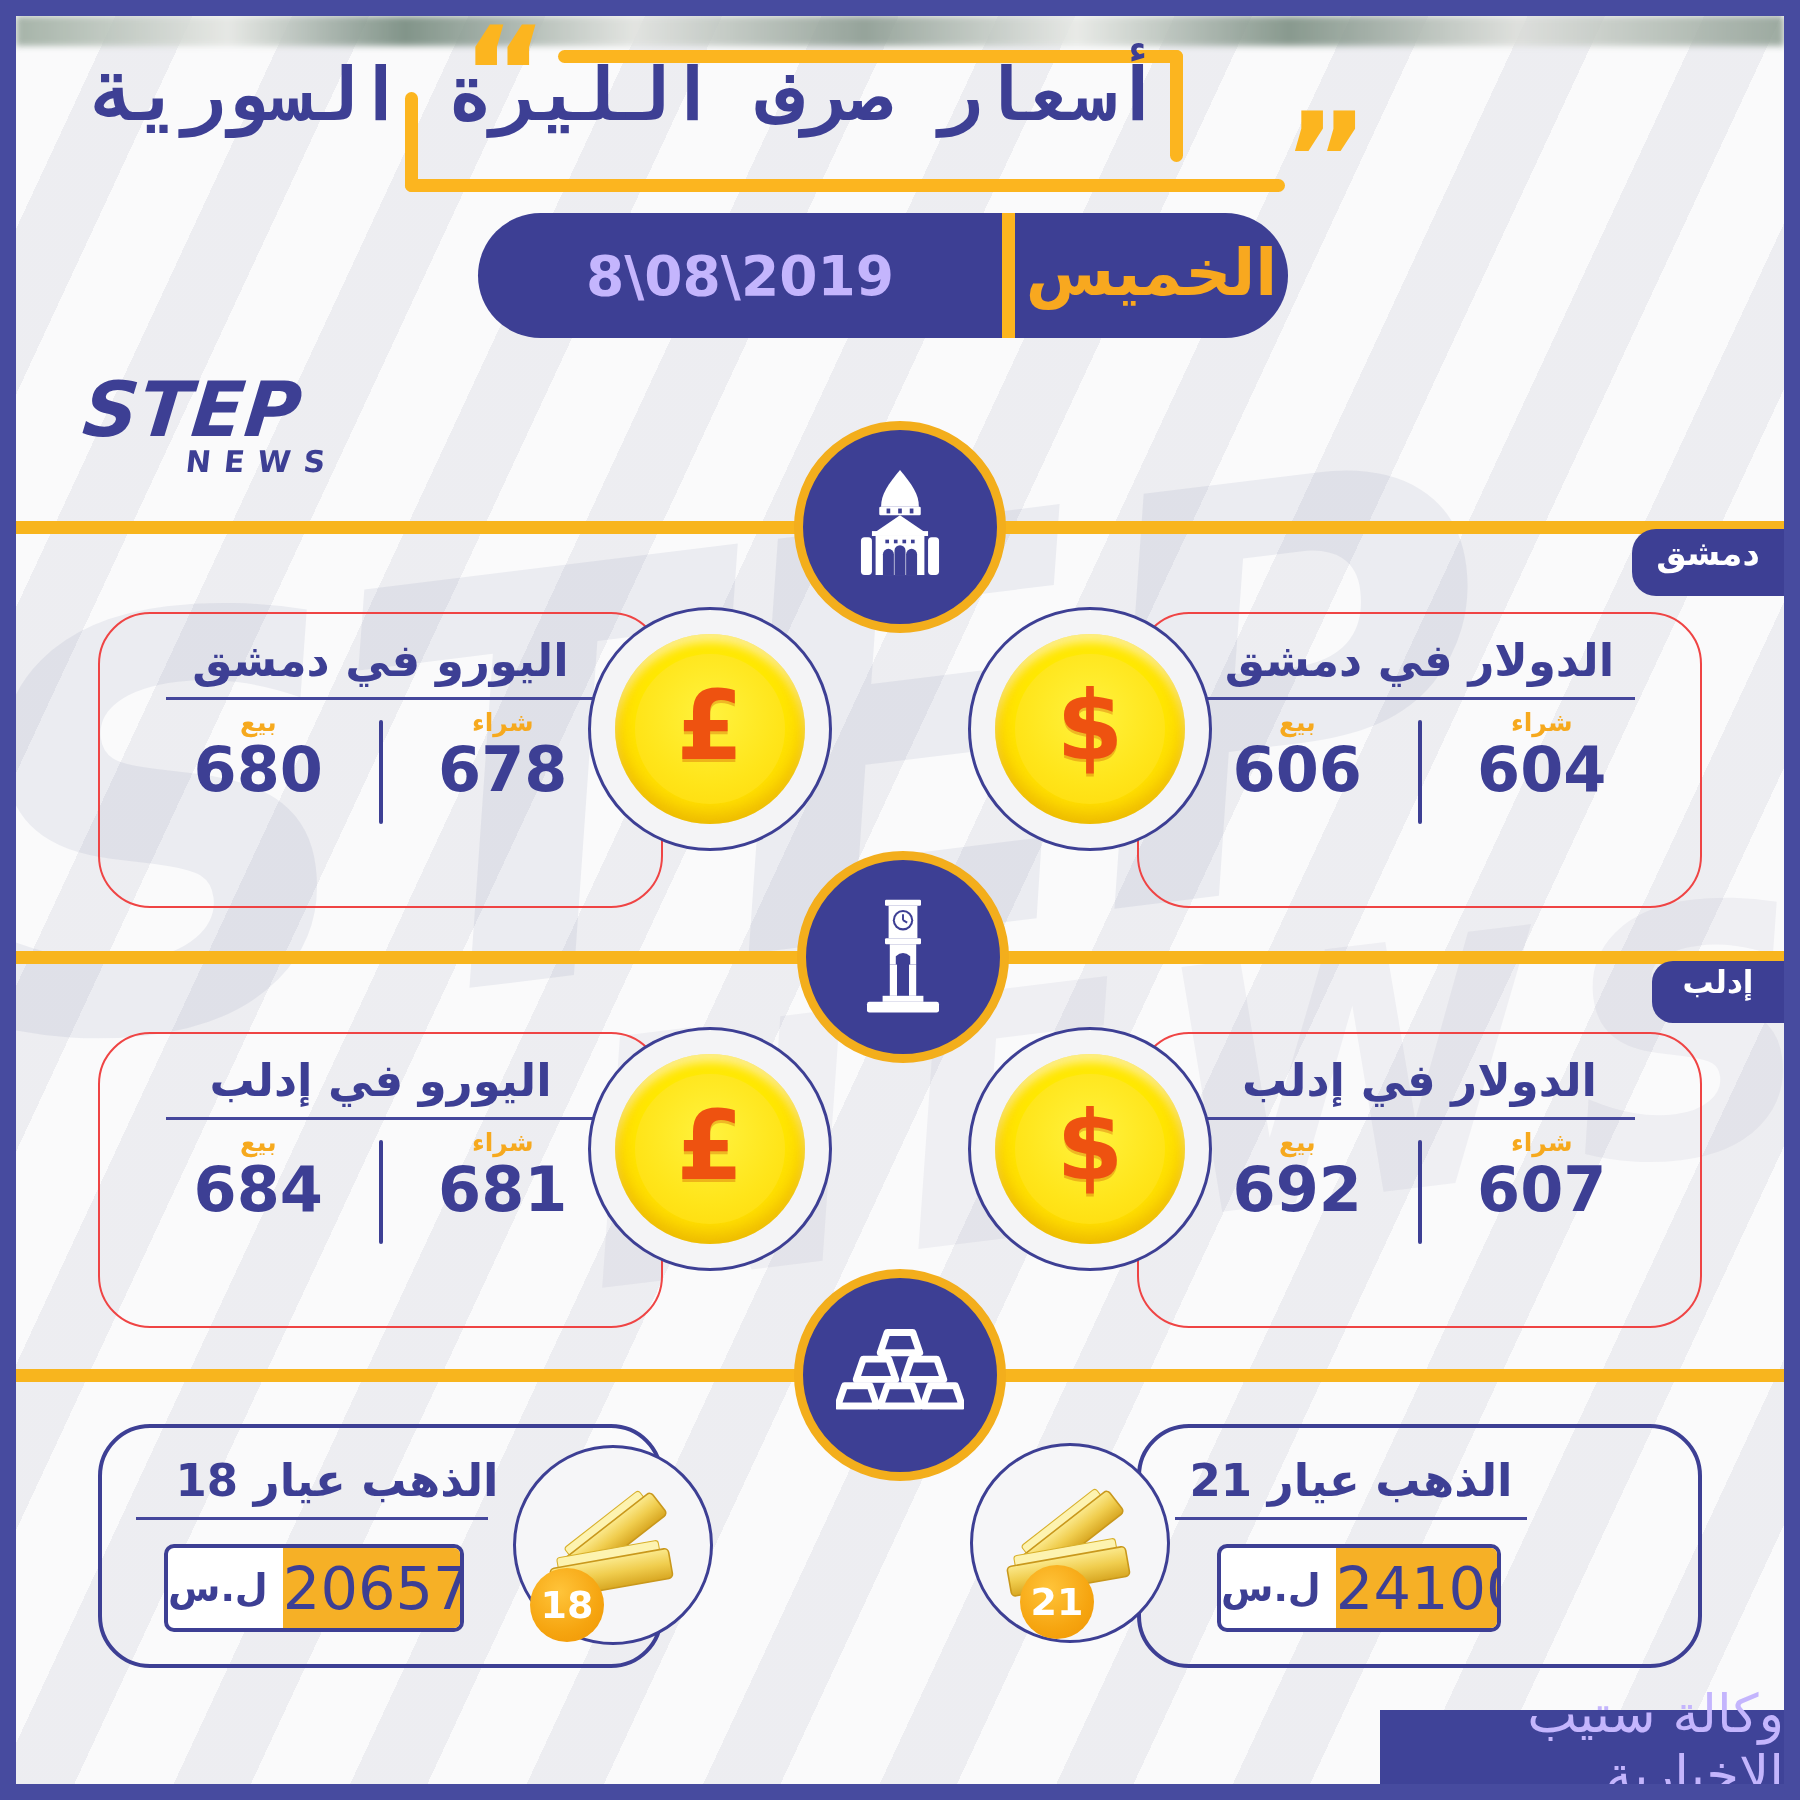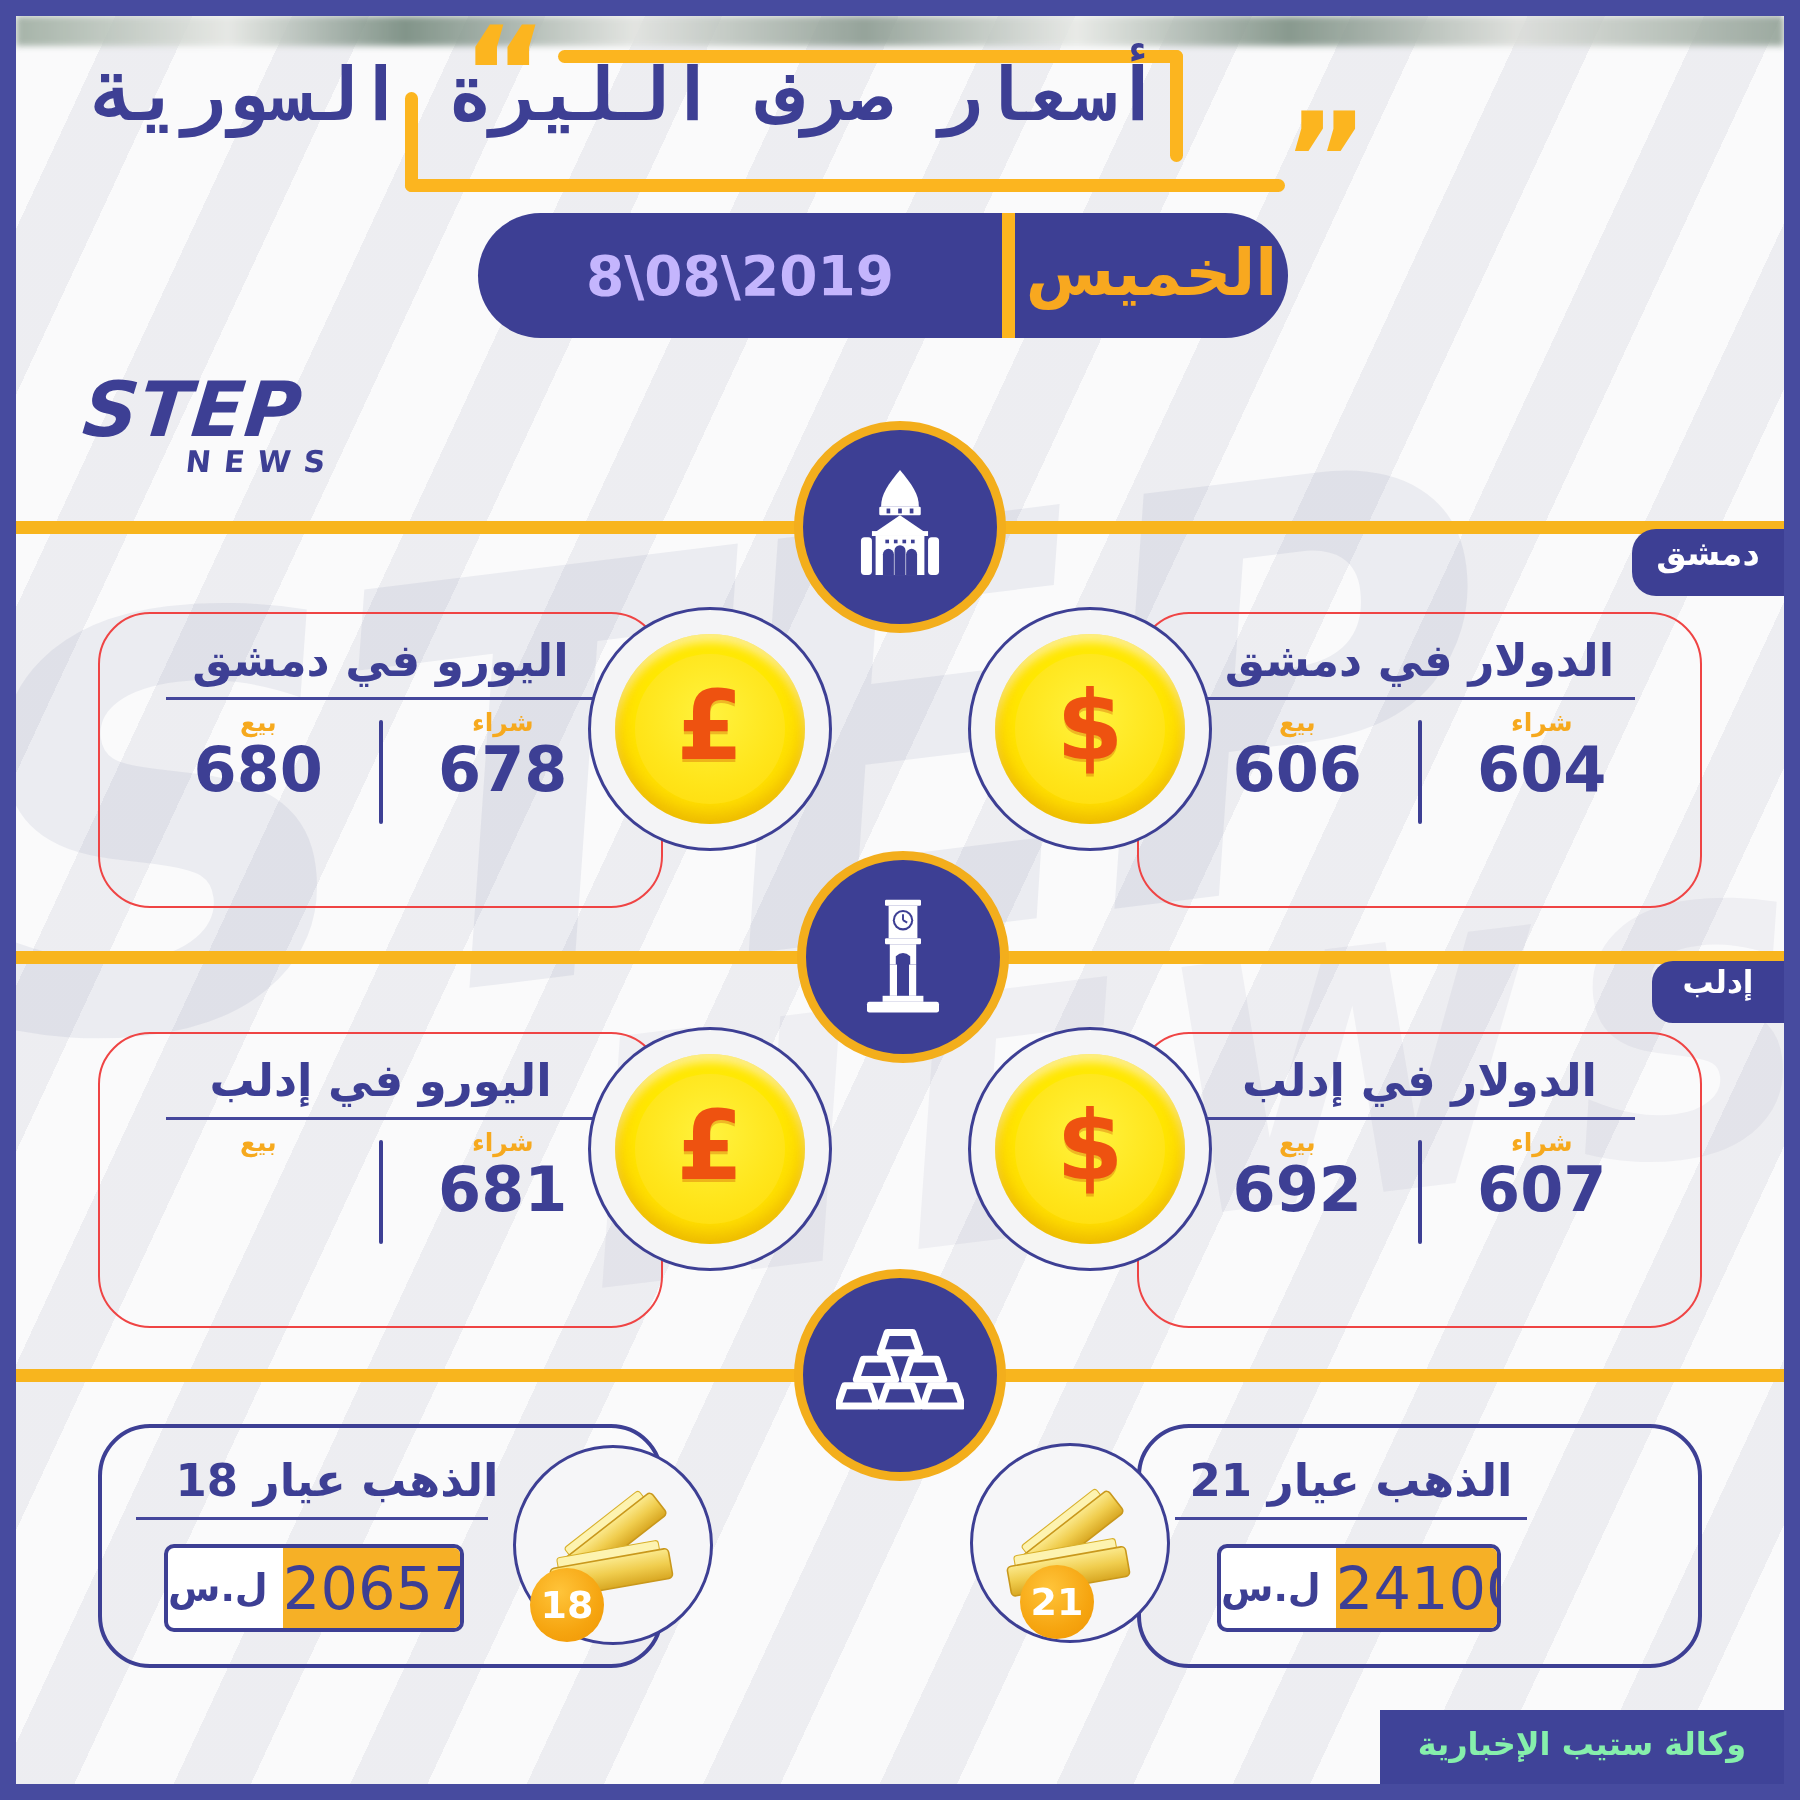--- a/index.html
+++ b/index.html
@@ -67,22 +67,22 @@
          display:flex;overflow:hidden;box-sizing:border-box;z-index:3;gap:15px;}
   .g-unit{display:flex;align-items:center;justify-content:center;color:#3d3f94;font-weight:bold;
           font-size:38px;direction:rtl;}
   .g-price{flex:1;background:#f6b026;display:flex;align-items:center;justify-content:center;
            color:#3d3f94;font-weight:normal;font-size:59px;}
   .gcircle{position:absolute;width:200px;height:200px;border-radius:50%;background:#f6f6f8;
            border:3px solid #3d3f94;box-sizing:border-box;display:flex;align-items:center;justify-content:center;z-index:4;}
   .kbadge{position:absolute;width:74px;height:74px;border-radius:50%;color:#fff;font-weight:bold;font-size:38px;
           background:radial-gradient(circle at 40% 32%, #ffc43a 0%, #f6a510 60%, #ef9403 100%);
           display:flex;align-items:center;justify-content:center;z-index:5;}
-  .footer{position:absolute;left:1380px;right:16px;top:1710px;bottom:16px;background:#3f4398;color:#86efac;
-          font-weight:bold;font-size:32px;display:flex;align-items:center;justify-content:center;
+  .footer{position:absolute;left:1380px;right:16px;top:1710px;bottom:16px;background:#3f4398;color:#c4b5fd;
+          font-weight:normal;font-size:53px;display:flex;align-items:center;justify-content:center;
           direction:rtl;z-index:3;padding-bottom:6px;}
 </style>
 </head>
 <body>
 
 <div id="canvas">
 
   <div class="inner">
     <div class="photo-strip"></div>
     <div class="wm wm1">STEP</div>
@@ -220,20 +220,21 @@
         <span class="coin-sym">$</span>
       </div>
   </div>
 
   <div class="card" style="left:98px;top:1032px;">
     <div class="c-title">اليورو في إدلب</div>
     <div class="c-rule"></div>
     <div class="c-row">
       <div class="c-col">
           <div class="c-lbl">بيع</div>
+        <div class="c-val">684</div>
         </div>
       <div class="c-div"></div>
       <div class="c-col">
           <div class="c-lbl">شراء</div>
         <div class="c-val">681</div>
         </div>
     </div>
   </div>
   <div class="ring" style="left:588px;top:1027px;"></div>
   <div class="coin" style="left:615px;top:1054px;">

